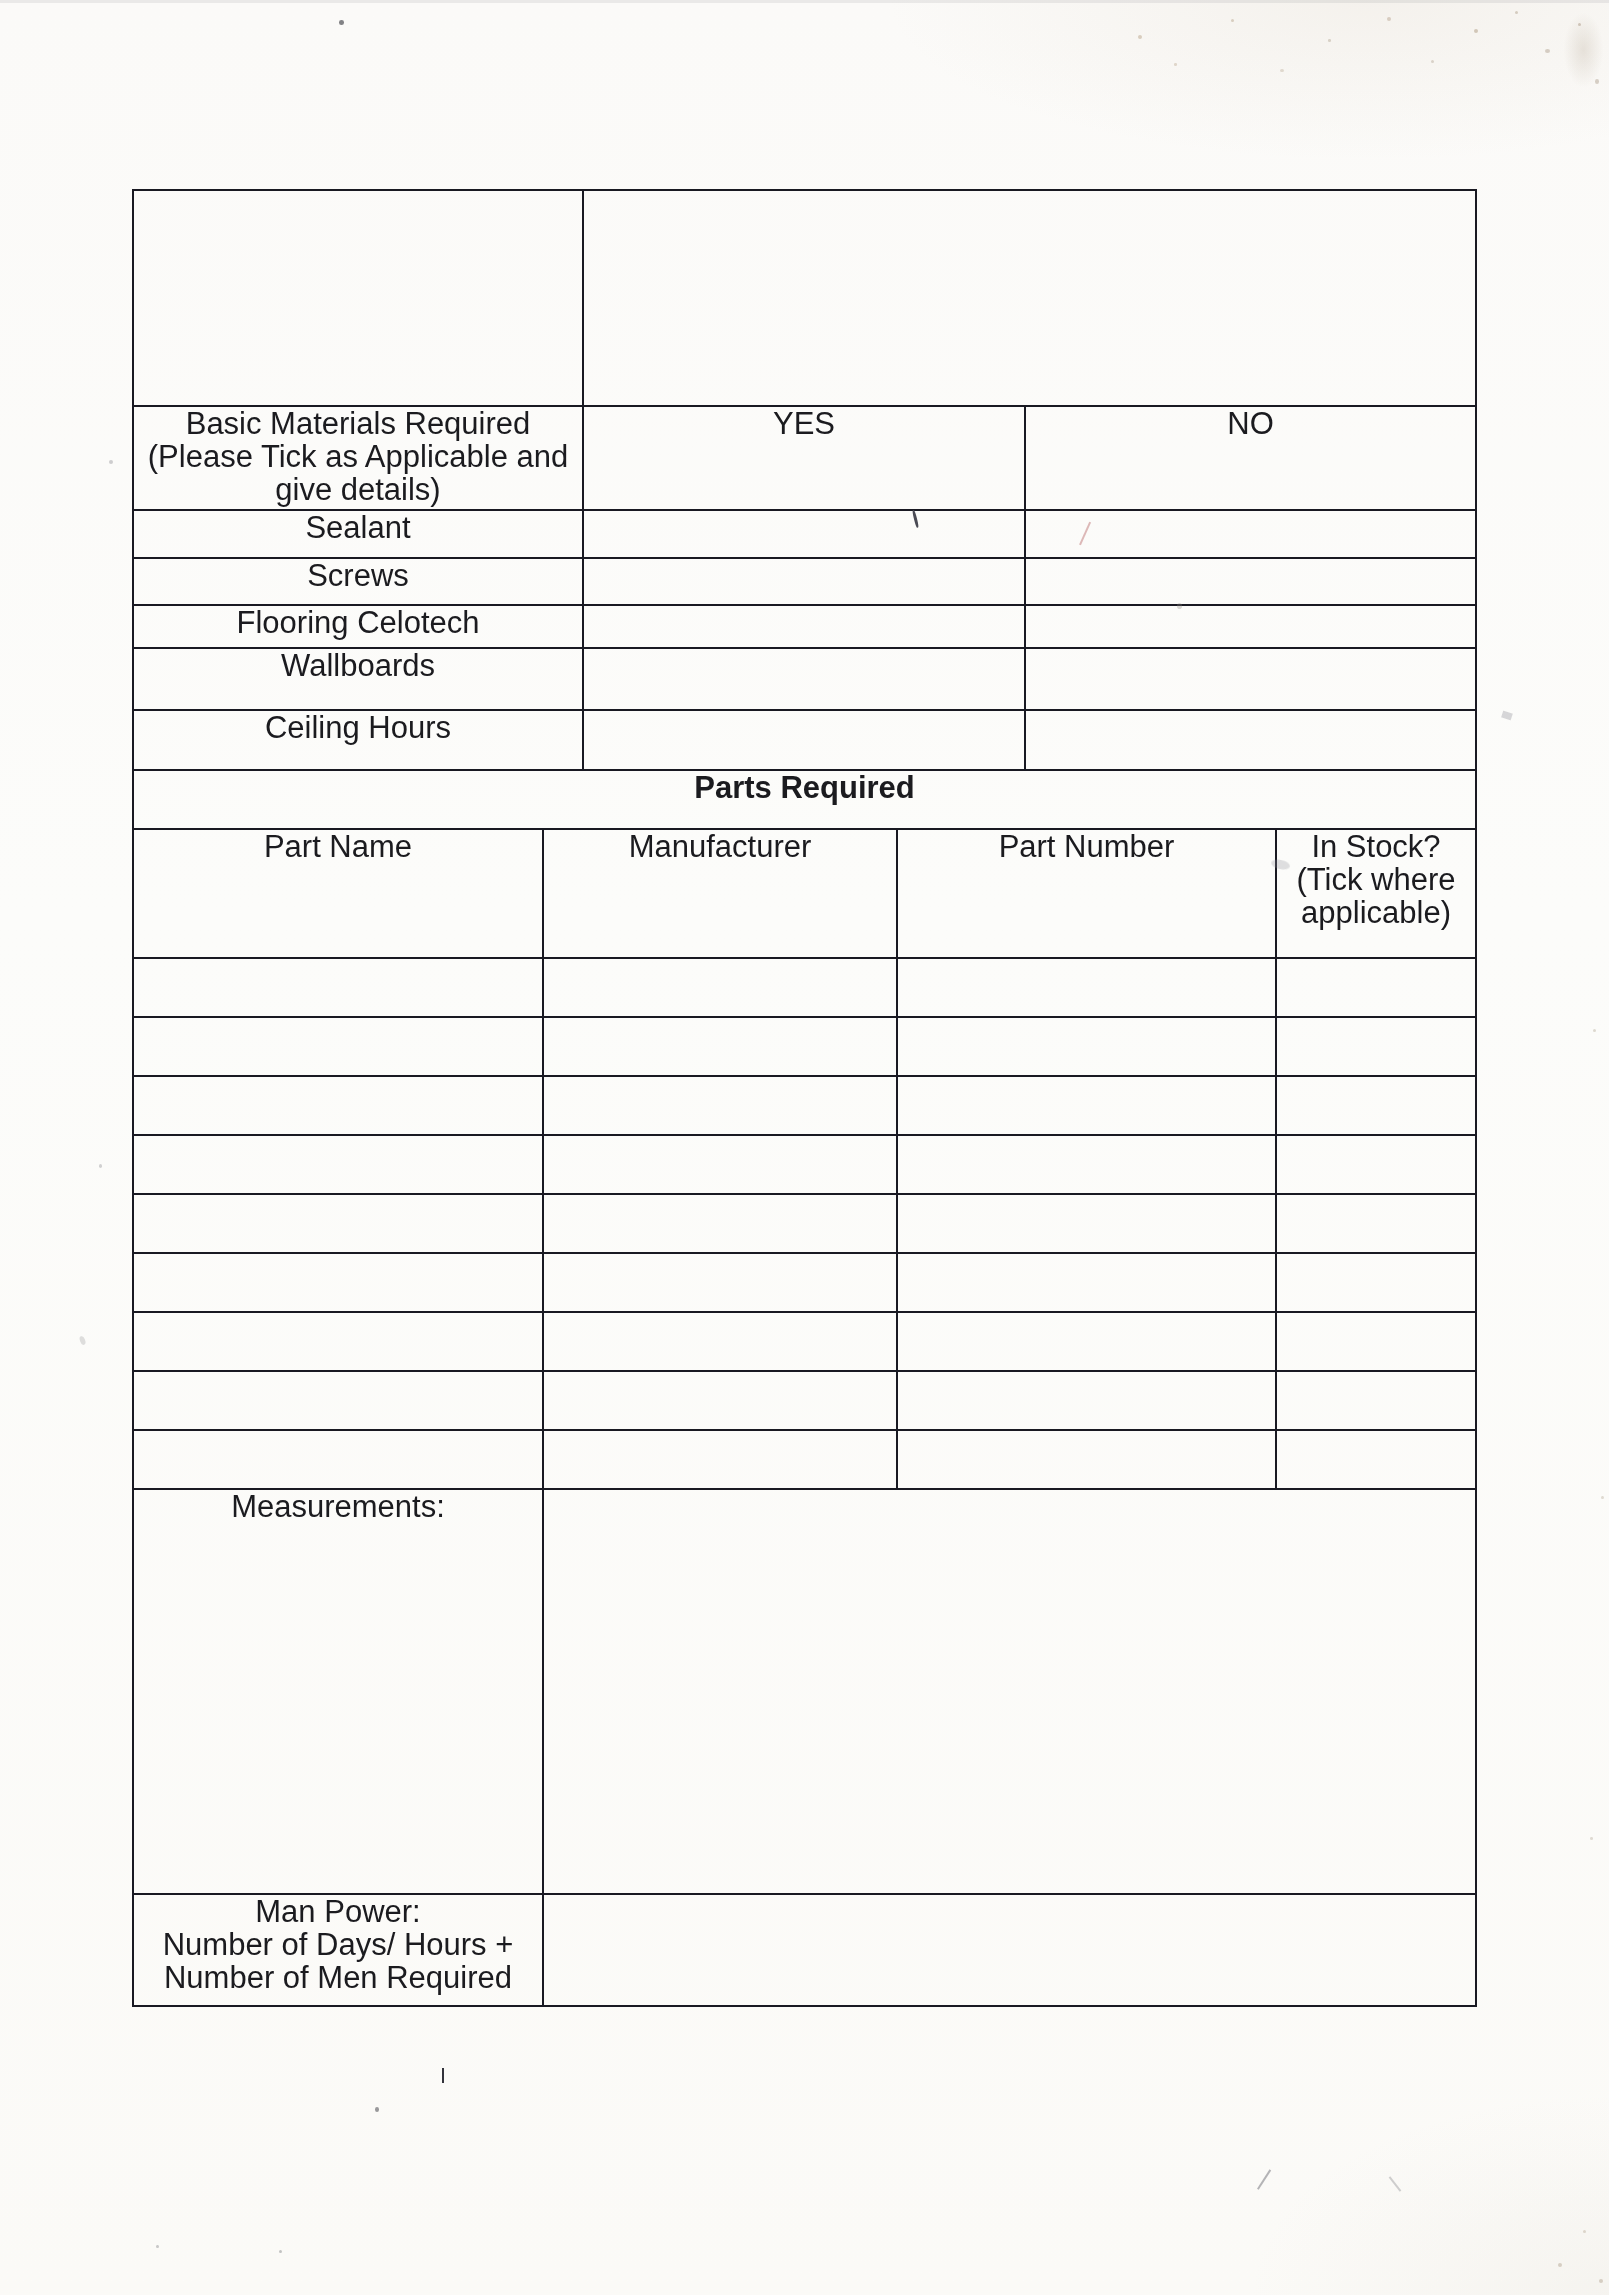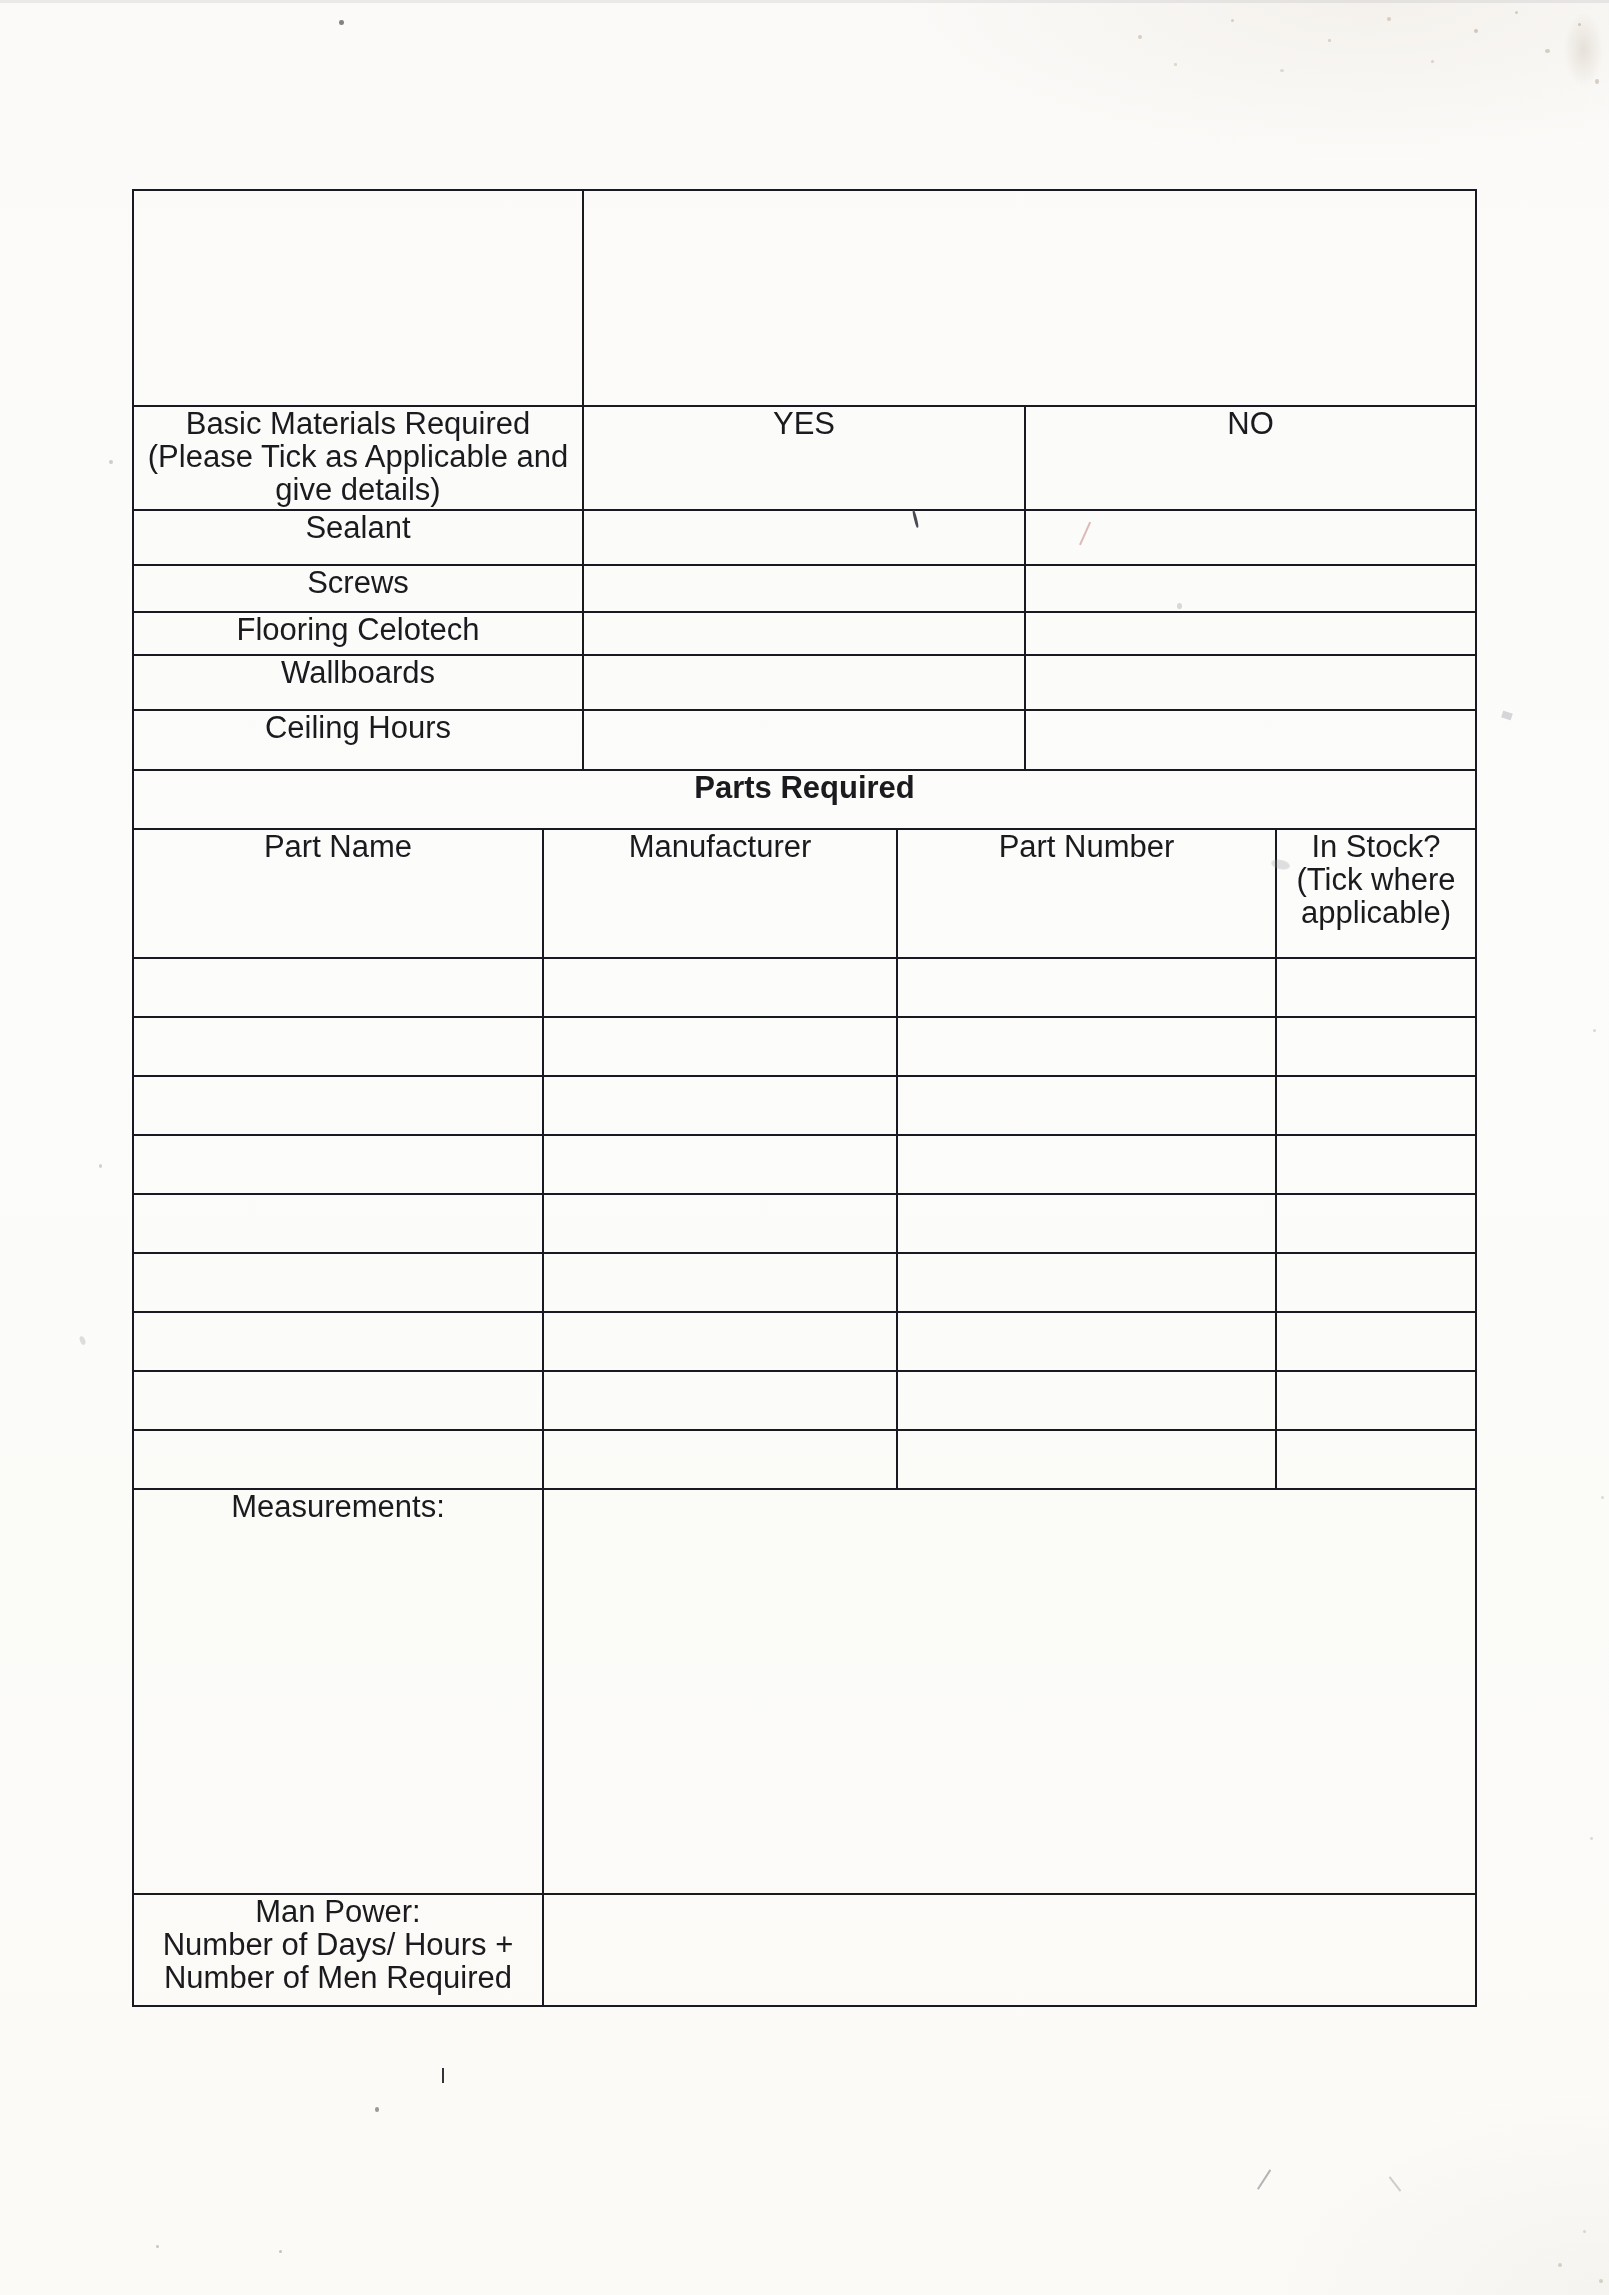--- a/index.html
+++ b/index.html
@@ -87,36 +87,36 @@
       <tr class="r-mhead">
         <td colspan="2" class="c-mat-head">Basic Materials Required
 (Please Tick as Applicable and
 give details)</td>
         <td colspan="2" class="c-yesno">YES</td>
         <td colspan="2" class="c-yesno">NO</td>
       </tr>
     </tbody>
 
     <tbody id="materials-items">
-        <tr class="r-item" style="height: 55px;">
+        <tr class="r-item" style="height: 48px;">
     <td colspan="2" class="c-label">Sealant</td>
     <td colspan="2"></td>
     <td colspan="2"></td>
   </tr>
         <tr class="r-item" style="height: 47px; margin-left: 24px;">
     <td colspan="2" class="c-label">Screws</td>
     <td colspan="2"></td>
     <td colspan="2"></td>
   </tr>
         <tr class="r-item" style="height: 43px;">
     <td colspan="2" class="c-label">Flooring Celotech</td>
     <td colspan="2"></td>
     <td colspan="2"></td>
   </tr>
-        <tr class="r-item" style="height: 55px;">
+        <tr class="r-item" style="height: 62px;">
     <td colspan="2" class="c-label">Wallboards</td>
     <td colspan="2"></td>
     <td colspan="2"></td>
   </tr>
         <tr class="r-item" style="height: 60px;">
     <td colspan="2" class="c-label">Ceiling Hours</td>
     <td colspan="2"></td>
     <td colspan="2"></td>
   </tr>
       </tbody>

